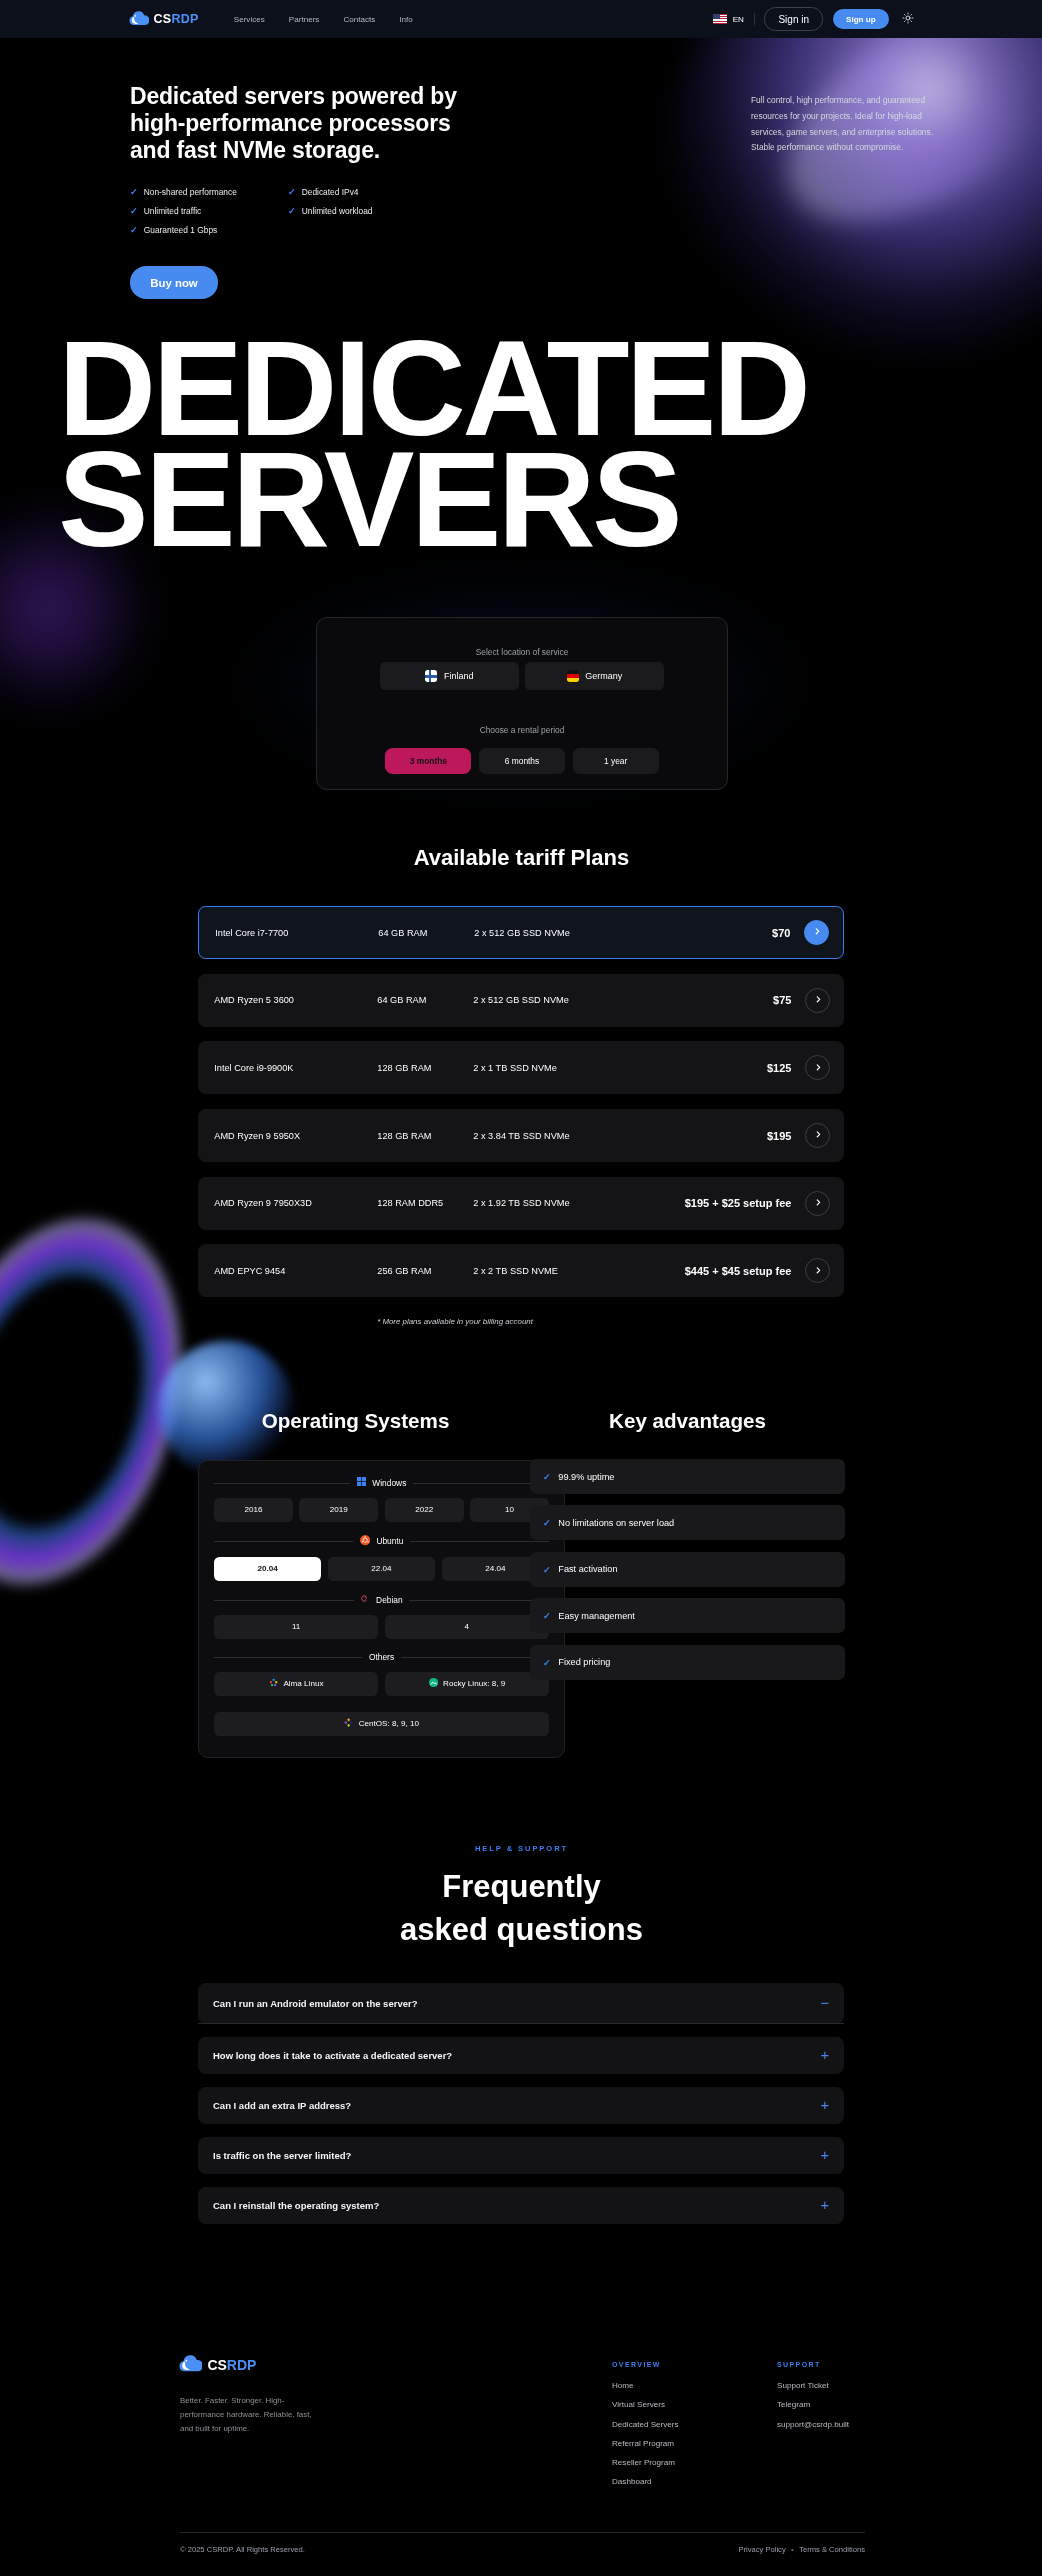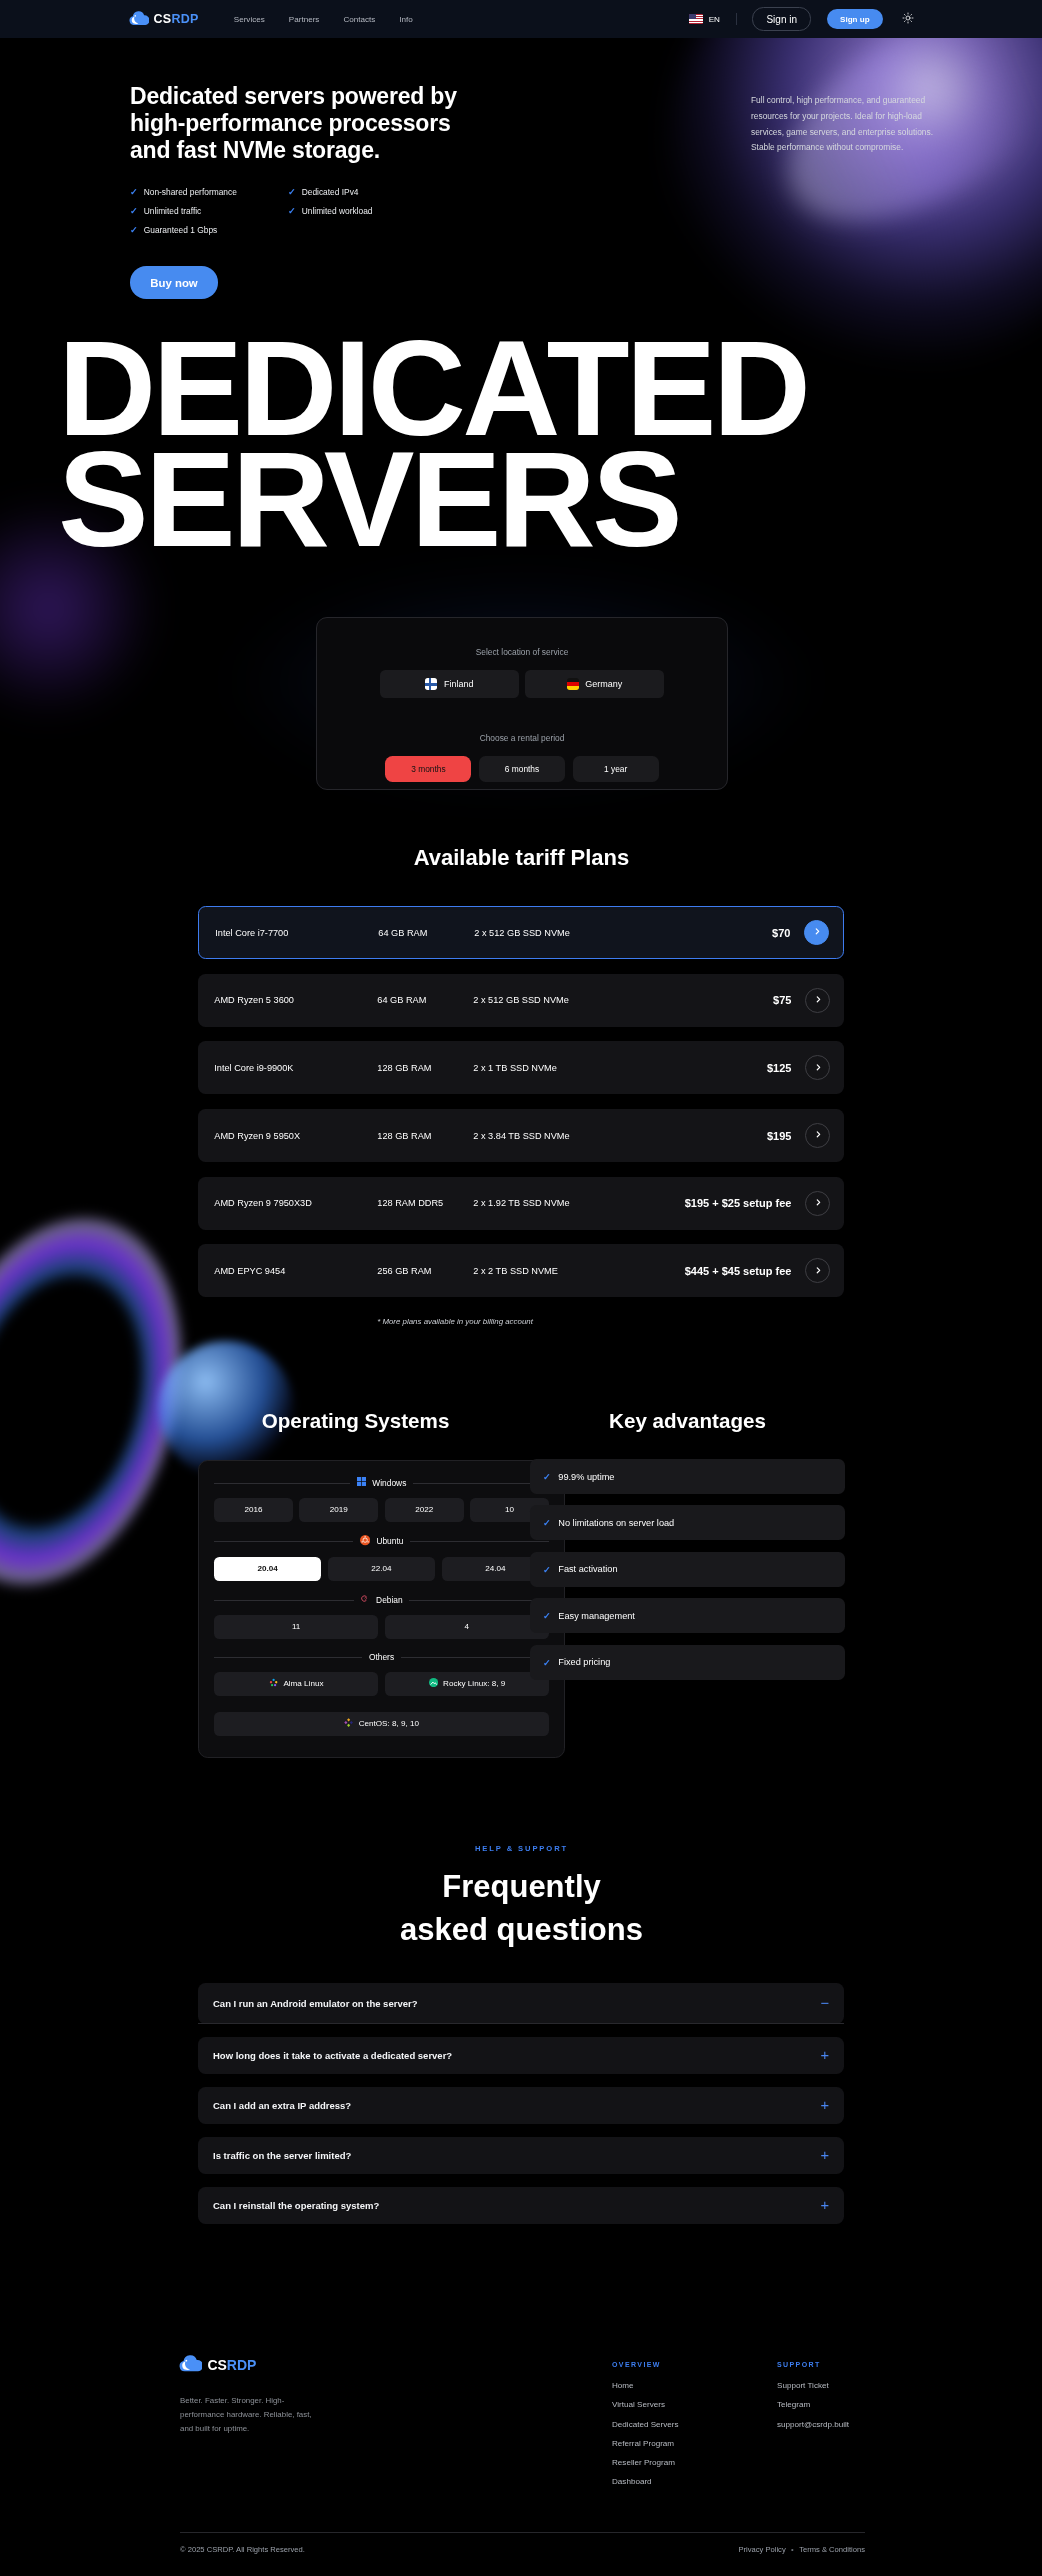--- a/index.html
+++ b/index.html
@@ -28,21 +28,21 @@
     background: radial-gradient(circle at 35% 30%, rgba(147,197,253,.95), rgba(59,130,246,.6) 45%, rgba(30,58,138,.2) 68%, rgba(0,0,0,0) 75%);
     filter: blur(4.3px); }
   
   .nav { position:absolute; z-index:10; top:0; left:0; right:0; height:38px; background:#0b101b; }
   .nav-inner { width:785px; margin:0 auto; height:38px; display:flex; align-items:center; }
   .logo { display:flex; align-items:center; gap:4.9px; cursor:pointer; }
   .logo-text { font-size:12.5px; font-weight:bold; letter-spacing:0.3px; }
   .logo-text .blue { color:#4a90f7; }
   .nav-menu { display:flex; gap:24px; margin-left:35px; font-size:8.1px; color:#b4b8c1; }
   .nav-menu div { cursor:pointer; }
-  .nav-right { margin-left:auto; display:flex; align-items:center; gap:16px; }
+  .nav-right { margin-left:auto; display:flex; align-items:center; gap:10px; }
   .lang { display:flex; align-items:center; gap:5.4px; font-size:8.1px; cursor:pointer; }
   .flag-us { width:14px; height:9.2px; border-radius:1.1px; position:relative; overflow:hidden;
     background: repeating-linear-gradient(180deg,#b22234 0 1.1px,#fff 1.1px 2.2px); }
   .flag-us::after { content:""; position:absolute; left:0; top:0; width:6.5px; height:4.9px; background:#3c3b6e; }
   .vdiv { width:0.5px; height:12px; background:#2b3140; }
   .btn-signin { border:0.5px solid #3b414f; border-radius:11.4px; padding:5.4px 13px; font-size:10px; cursor:pointer; }
   .btn-signup { background:#478bf0; border-radius:11.4px; padding:5.4px 13px; font-size:8.1px; font-weight:bold; cursor:pointer; }
   .theme-toggle { margin-left:3.3px; cursor:pointer; display:flex; align-items:center; }
   
   .hero-title { left:130px; top:83px; font-size:23px; line-height:27px; font-weight:bold; letter-spacing:-0.2px; }
@@ -53,33 +53,33 @@
   .check { color:#3b82f6; font-weight:bold; font-size:9.2px; }
   .btn-buy { left:130px; top:266px; width:88px; height:33px; background:#478bf0; border-radius:16.3px;
     display:flex; align-items:center; justify-content:center; font-size:11.4px; font-weight:bold; cursor:pointer; }
   .hero-desc { left:751px; top:93px; width:200px; font-size:8.4px; line-height:15.8px; color:#d6d9de; }
   
   .big-title { left:58px; top:333px; font-weight:bold; font-size:136px; line-height:111px; letter-spacing:-3.8px; }
   
   .selector-card { left:316px; top:617px; width:412px; height:173px; background:#0a0a0c;
     border:0.5px solid #26262b; border-radius:11px; text-align:center; }
   .sel-label { margin-top:29px; color:#9ba1a9; font-size:8.4px; }
-  .loc-row { margin-top:13px; display:flex; justify-content:center; gap:6px; }
+  .loc-row { margin-top:5px; display:flex; justify-content:center; gap:6px; }
   .loc-btn { width:139px; height:28px; background:#1b1b1e; border-radius:5.4px;
     display:flex; align-items:center; justify-content:center; gap:6.5px; font-size:9px; cursor:pointer; }
   .flag-fi { width:12px; height:12px; border-radius:2.7px; background:#fff; position:relative; overflow:hidden; }
   .flag-fi::before { content:""; position:absolute; left:0; top:4.9px; width:12px; height:2.7px; background:#2b5aa7; }
   .flag-fi::after { content:""; position:absolute; left:3.3px; top:0; width:2.7px; height:12px; background:#2b5aa7; }
   .flag-de { width:12px; height:12px; border-radius:2.7px;
     background:linear-gradient(180deg,#111 0 34%,#d00 34% 67%,#ffce00 67%); }
   .sel-label2 { margin-top:35px; }
   .period-row { margin-top:13px; display:flex; justify-content:center; gap:7.6px; }
   .period-btn { width:86px; height:26px; background:#1b1b1e; border-radius:6.5px;
     display:flex; align-items:center; justify-content:center; font-size:8.4px; cursor:pointer; }
-  .period-btn.sel { background:#ef4444; color:#131313; font-weight:normal; border-radius:7.6px; }
+  .period-btn.sel { background:#be185d; color:#131313; font-weight:bold; border-radius:7.6px; }
   
   .plans-title { top:845px; width:1043px; text-align:center; font-size:22px; font-weight:bold; }
   .plans { left:198px; top:906px; width:646px; }
   .plan-row { height:53px; border-radius:7.6px; background:#141417; display:flex; align-items:center;
     padding:0 13.6px 0 16.3px; margin-bottom:14.7px; cursor:pointer; }
   .plan-row.hl { background:#10141d; border:0.8px solid #3e7cf0; }
   .plan-cpu { width:163px; font-size:9.2px; }
   .plan-ram { width:96px; font-size:9.2px; }
   .plan-storage { flex:1; font-size:9.2px; }
   .plan-price { font-size:11px; font-weight:bold; margin-right:14px; white-space:nowrap; }

